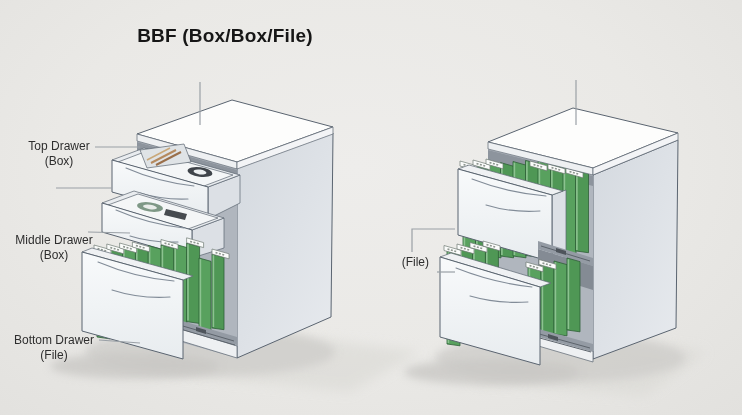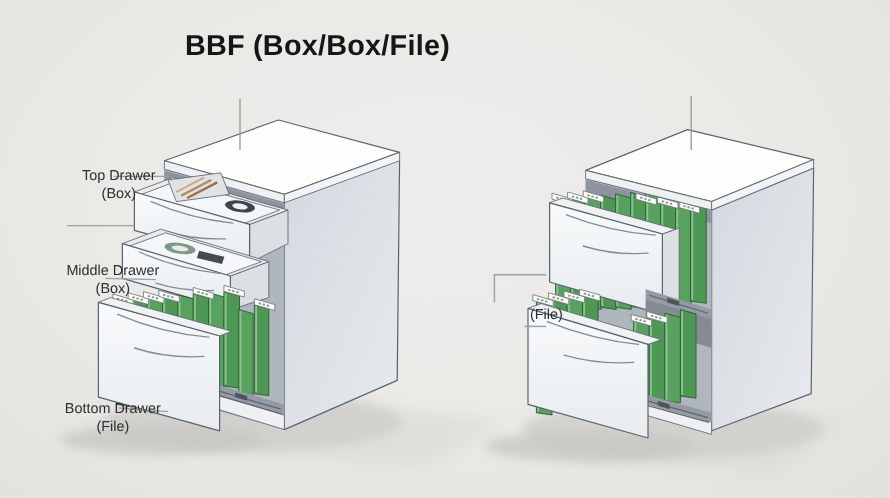--- a/index.html
+++ b/index.html
@@ -3,26 +3,26 @@
 <meta charset="utf-8">
 <style>
   html,body{margin:0;padding:0;}
   .stage{
     position:relative;width:742px;height:415px;overflow:hidden;
     background:radial-gradient(ellipse at 48% 40%, #eeedeb 0%, #eae9e6 55%, #e2e1de 100%);
     font-family:"Liberation Sans",sans-serif;
   }
   .stage svg{position:absolute;left:0;top:0;}
   .title{
-    position:absolute;top:25px;width:300px;text-align:right;
-    font-size:24px;font-weight:bold;letter-spacing:.2px;color:var(--title-color,#161616);
+    position:absolute;top:25px;width:300px;text-align:center;
+    font-size:19px;font-weight:bold;letter-spacing:.2px;color:var(--title-color,#161616);
   }
   .lbl{
     position:absolute;font-size:12px;line-height:15px;
-    color:var(--label-color,#2e2e2e);text-align:center;margin-left:40px;
+    color:var(--label-color,#2e2e2e);text-align:center;
   }
   .lbl.right-align{text-align:right;}
   .ol{stroke:var(--outline,#5a6470);stroke-width:1;stroke-linejoin:round;}
   .thin{stroke:var(--outline,#5a6470);stroke-width:.7;stroke-linejoin:round;}
   .scoop{stroke:#828c98;stroke-width:1.1;fill:none;stroke-linecap:round;}
   .raildet{stroke:#5d646c;stroke-width:1;}
 </style>
 </head>
 <body>
 
@@ -269,21 +269,21 @@
     <line x1="437" y1="272" x2="455" y2="272"></line>
   </g>
 </svg>
 
 <div class="title" style="left:75px">BBF (Box/Box/File)</div>
 
 <div class="lbl" style="left:14px;top:139px;width:90px">
   <div>Top Drawer</div>
   <div>(Box)</div>
 </div>
-<div class="lbl" style="left:8px;top:218px;width:92px">
+<div class="lbl" style="left:8px;top:233px;width:92px">
   <div>Middle Drawer</div>
   <div>(Box)</div>
 </div>
 <div class="lbl" style="left:8px;top:333px;width:92px">
   <div>Bottom Drawer</div>
   <div>(File)</div>
 </div>
 <div class="lbl right-align" style="left:322px;top:255px;width:107px">
   <div>(File)</div>
 </div>

